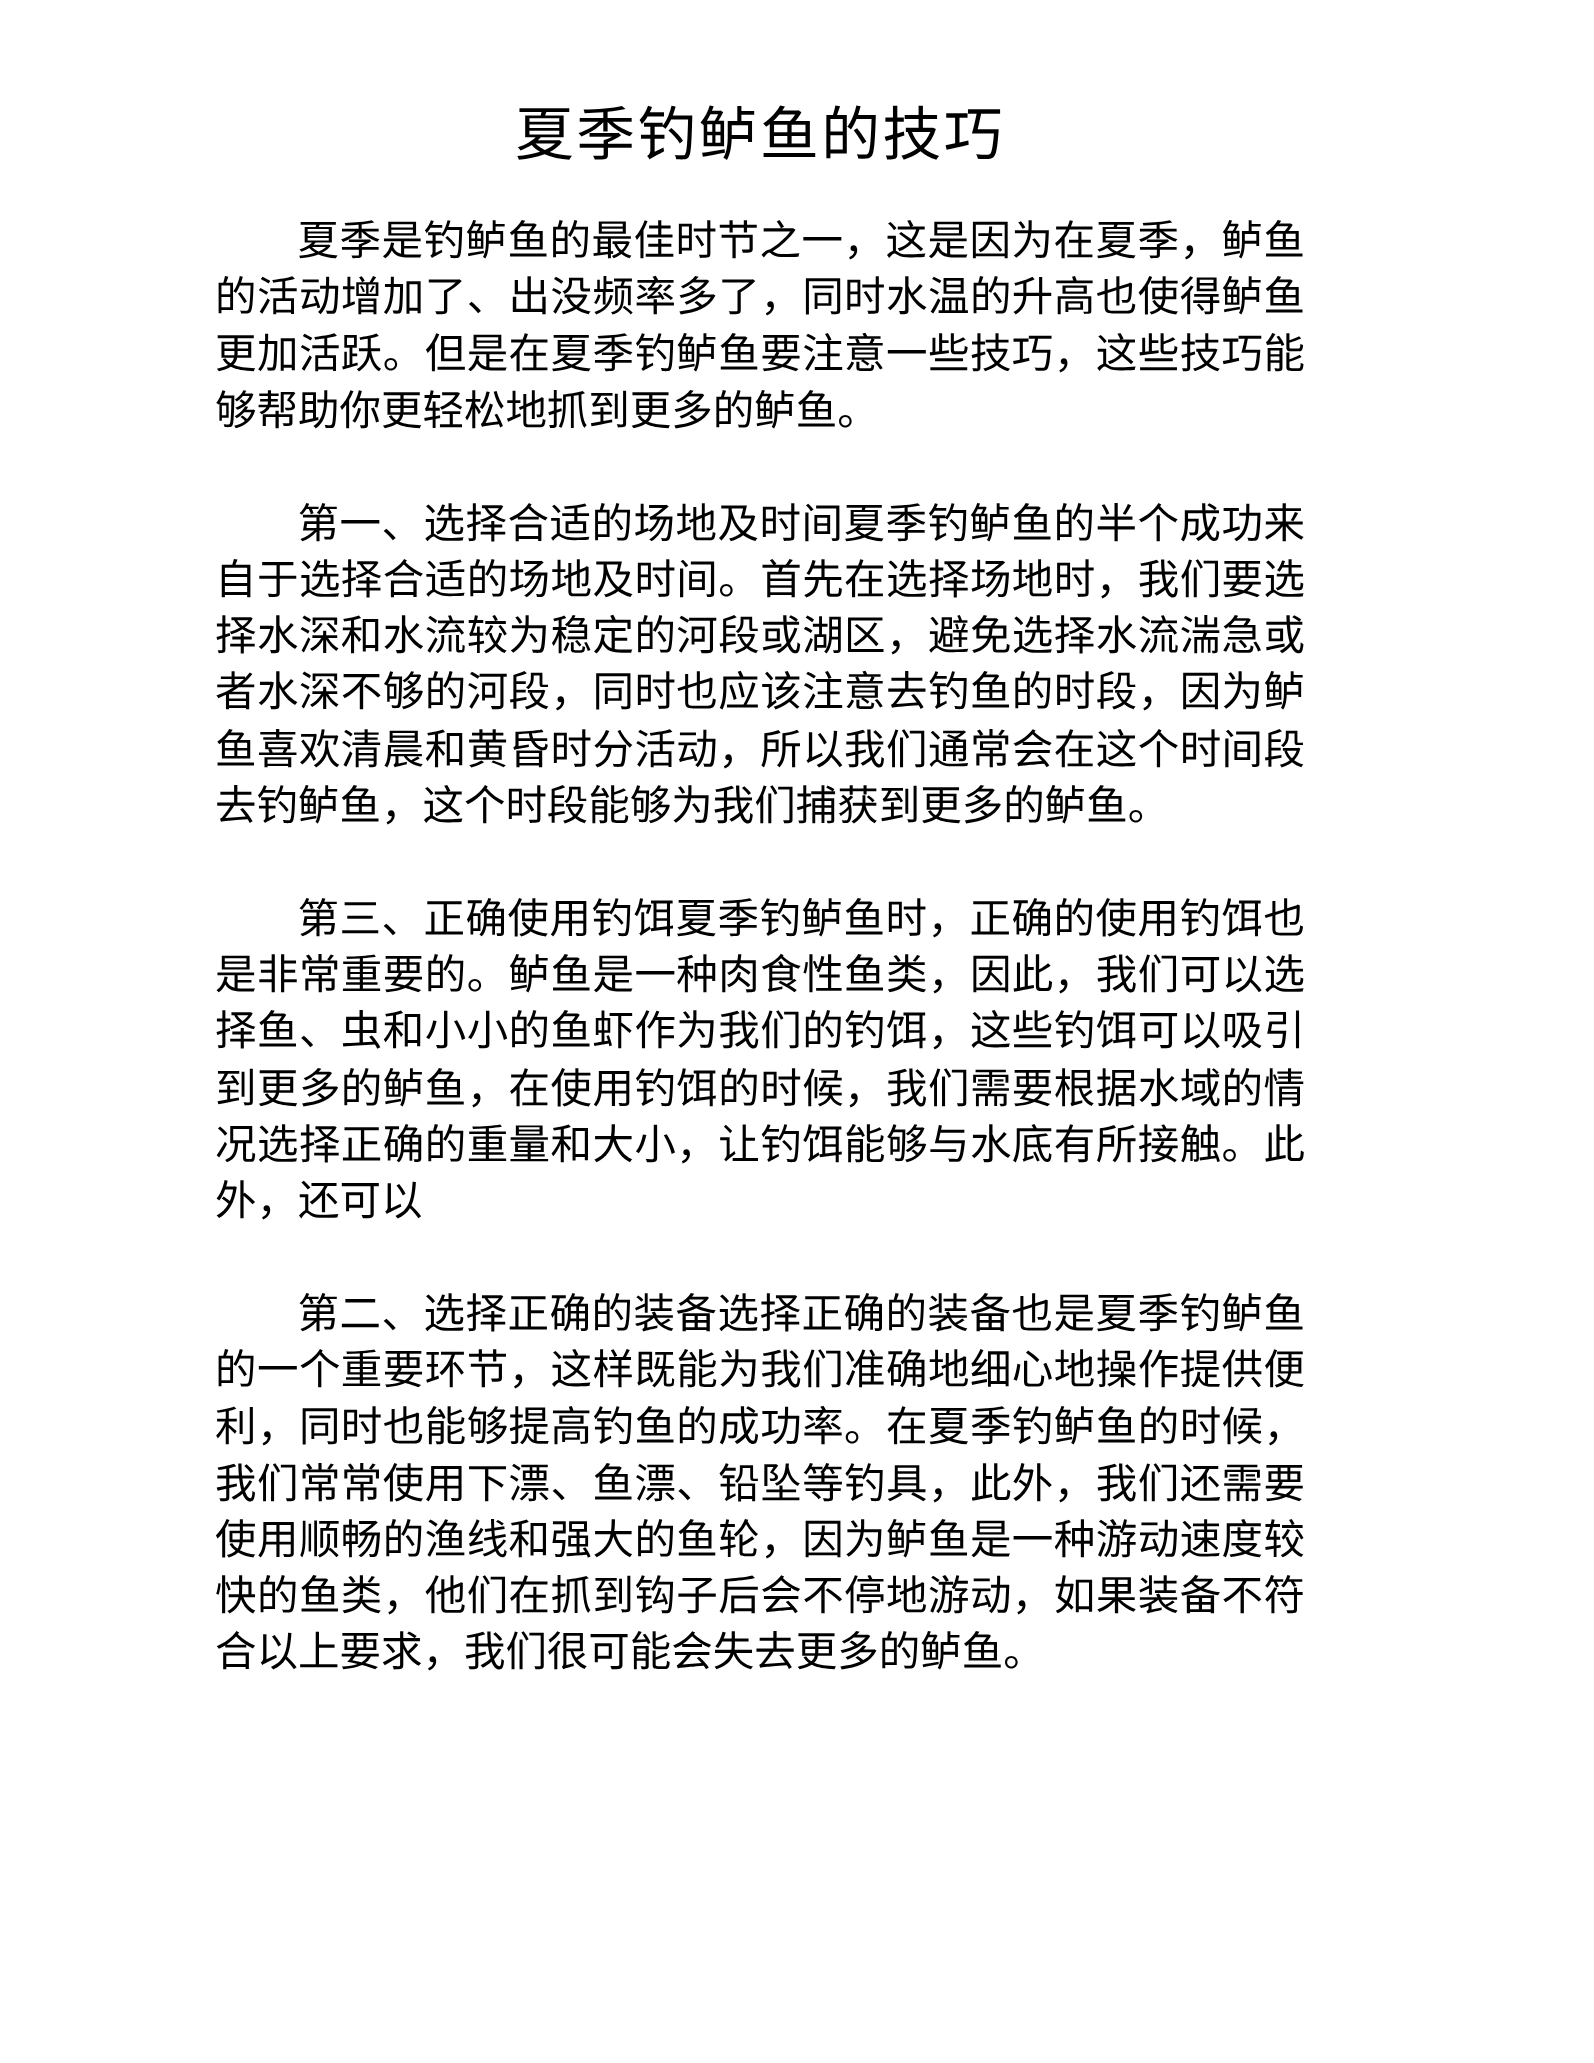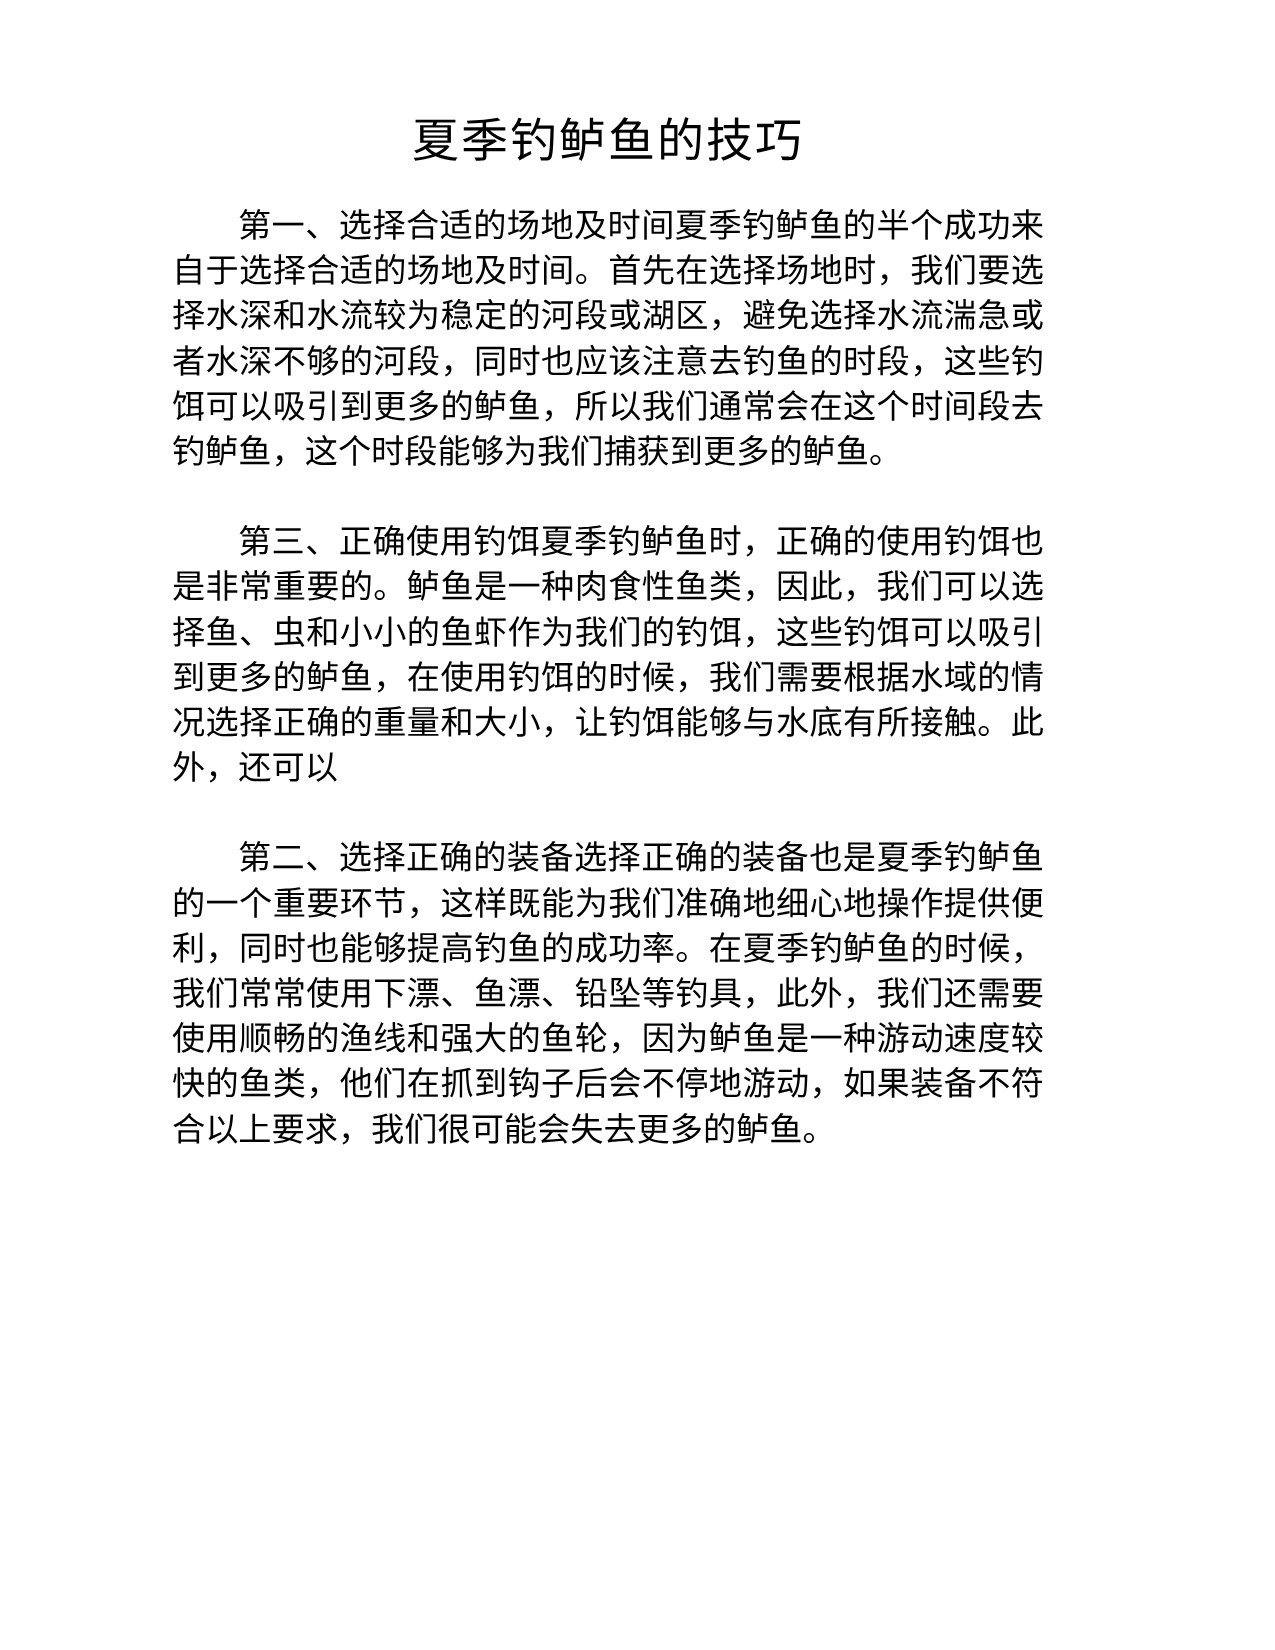--- a/index.html
+++ b/index.html
@@ -27,21 +27,21 @@
     top: 0;
     width: 872px;
   }
   .doc-title {
     font-size: 47px;
     line-height: 1.0;
     text-align: center;
     font-weight: normal;
     letter-spacing: 2px;
     margin: 0;
-    padding-top: 118px;
+    padding-top: 86px;
     padding-bottom: 0;
     white-space: nowrap;
   }
   .body-block {
     padding-top: 38px;
   }
   p.para {
     font-size: 33.2px;
     line-height: 45.2px;
     margin: 0 0 45px 0;
@@ -58,22 +58,23 @@
 </style>
 </head>
 <body>
 
 <div class="page">
   <div class="content">
 
     <h1 class="doc-title">夏季钓鲈鱼的技巧</h1>
 
     <div class="body-block">
+      <p class="para">夏季是钓鲈鱼的最佳时节之一，这是因为在夏季，鲈鱼的活动增加了、出没频率多了，同时水温的升高也使得鲈鱼更加活跃。但是在夏季钓鲈鱼要注意一些技巧，这些技巧能够帮助你更轻松地抓到更多的鲈鱼。</p>
 
-      <p class="para">第一、选择合适的场地及时间夏季钓鲈鱼的半个成功来自于选择合适的场地及时间。首先在选择场地时，我们要选择水深和水流较为稳定的河段或湖区，避免选择水流湍急或者水深不够的河段，同时也应该注意去钓鱼的时段，这些钓饵可以吸引到更多的鲈鱼，所以我们通常会在这个时间段去钓鲈鱼，这个时段能够为我们捕获到更多的鲈鱼。</p>
+      <p class="para">第一、选择合适的场地及时间夏季钓鲈鱼的半个成功来自于选择合适的场地及时间。首先在选择场地时，我们要选择水深和水流较为稳定的河段或湖区，避免选择水流湍急或者水深不够的河段，同时也应该注意去钓鱼的时段，因为鲈鱼喜欢清晨和黄昏时分活动，所以我们通常会在这个时间段去钓鲈鱼，这个时段能够为我们捕获到更多的鲈鱼。</p>
 
       <p class="para">第三、正确使用钓饵夏季钓鲈鱼时，正确的使用钓饵也是非常重要的。鲈鱼是一种肉食性鱼类，因此，我们可以选择鱼、虫和小小的鱼虾作为我们的钓饵，这些钓饵可以吸引到更多的鲈鱼，在使用钓饵的时候，我们需要根据水域的情况选择正确的重量和大小，让钓饵能够与水底有所接触。此外，还可以</p>
 
       <p class="para">第二、选择正确的装备选择正确的装备也是夏季钓鲈鱼的一个重要环节，这样既能为我们准确地细心地操作提供便利，同时也能够提高钓鱼的成功率。在夏季钓鲈鱼的时候，我们常常使用下漂、鱼漂、铅坠等钓具，此外，我们还需要使用顺畅的渔线和强大的鱼轮，因为鲈鱼是一种游动速度较快的鱼类，他们在抓到钩子后会不停地游动，如果装备不符合以上要求，我们很可能会失去更多的鲈鱼。</p>
     </div>
 
   </div>
 </div>
 
 </body></html>

